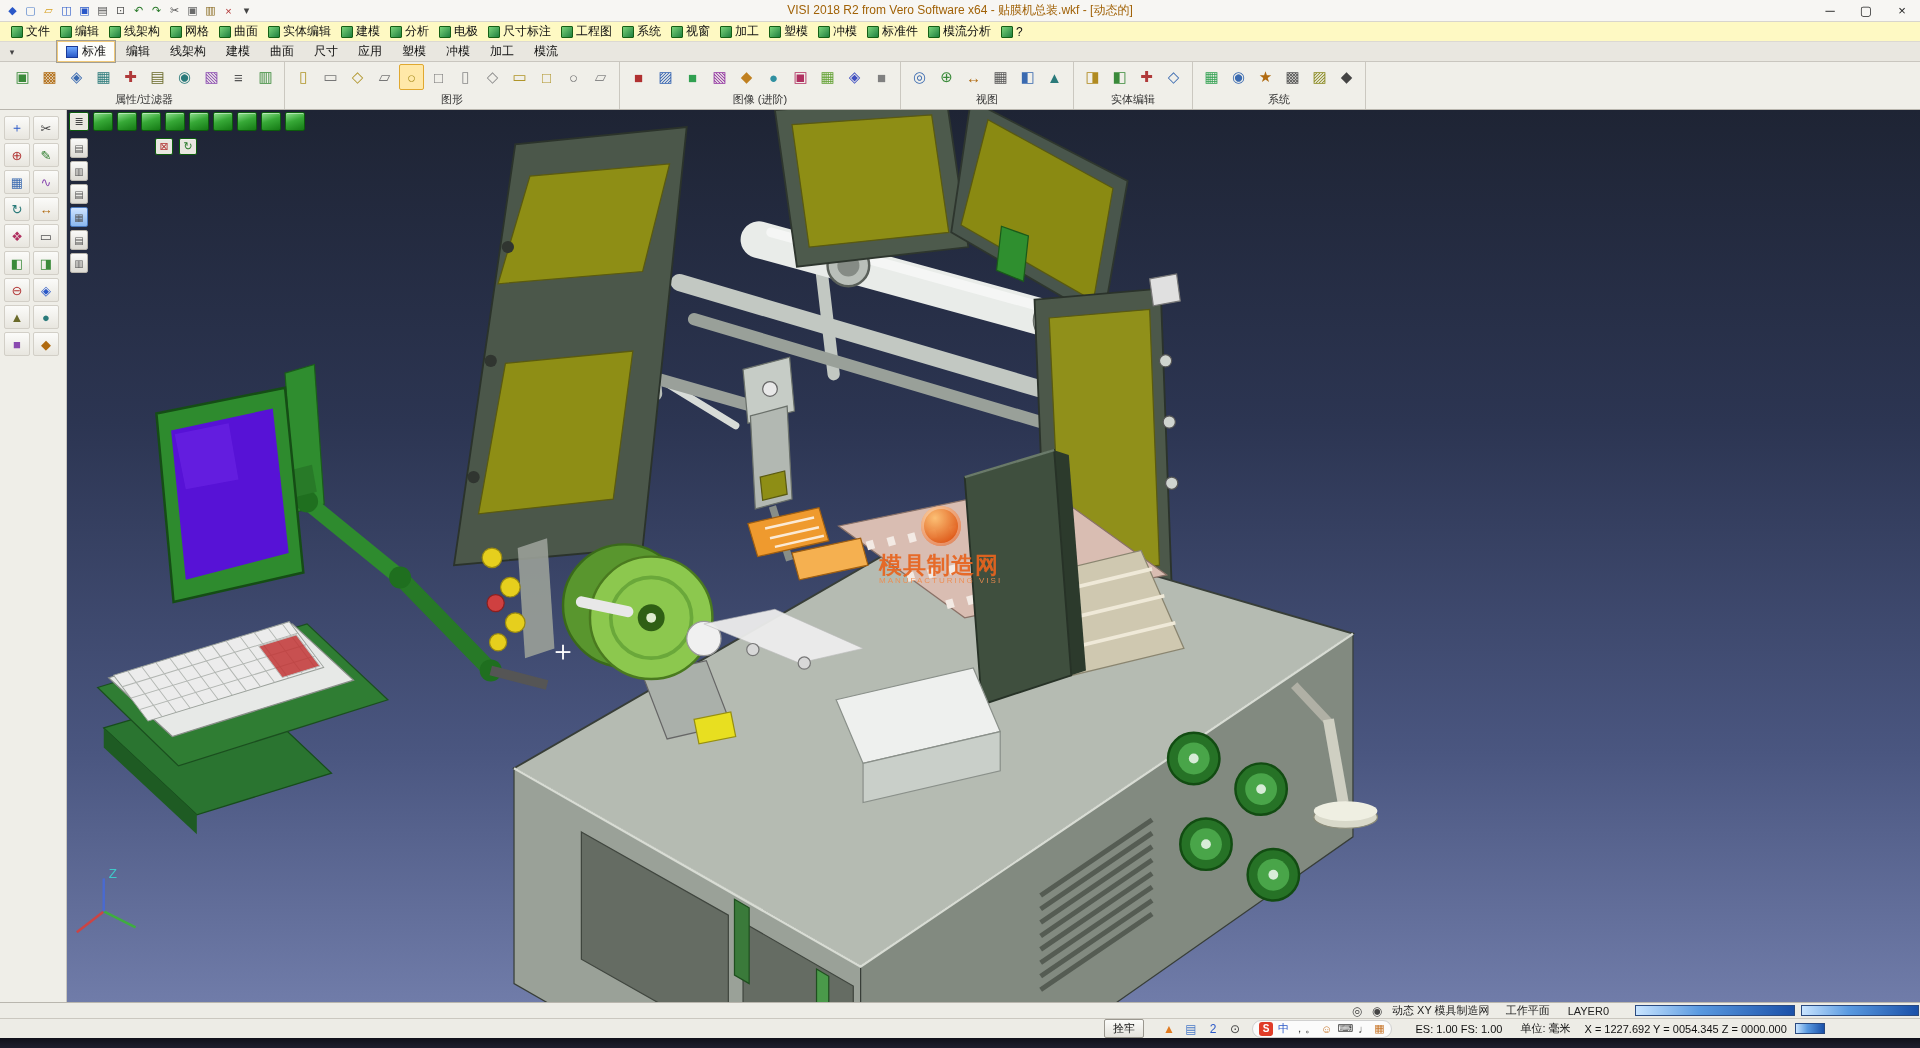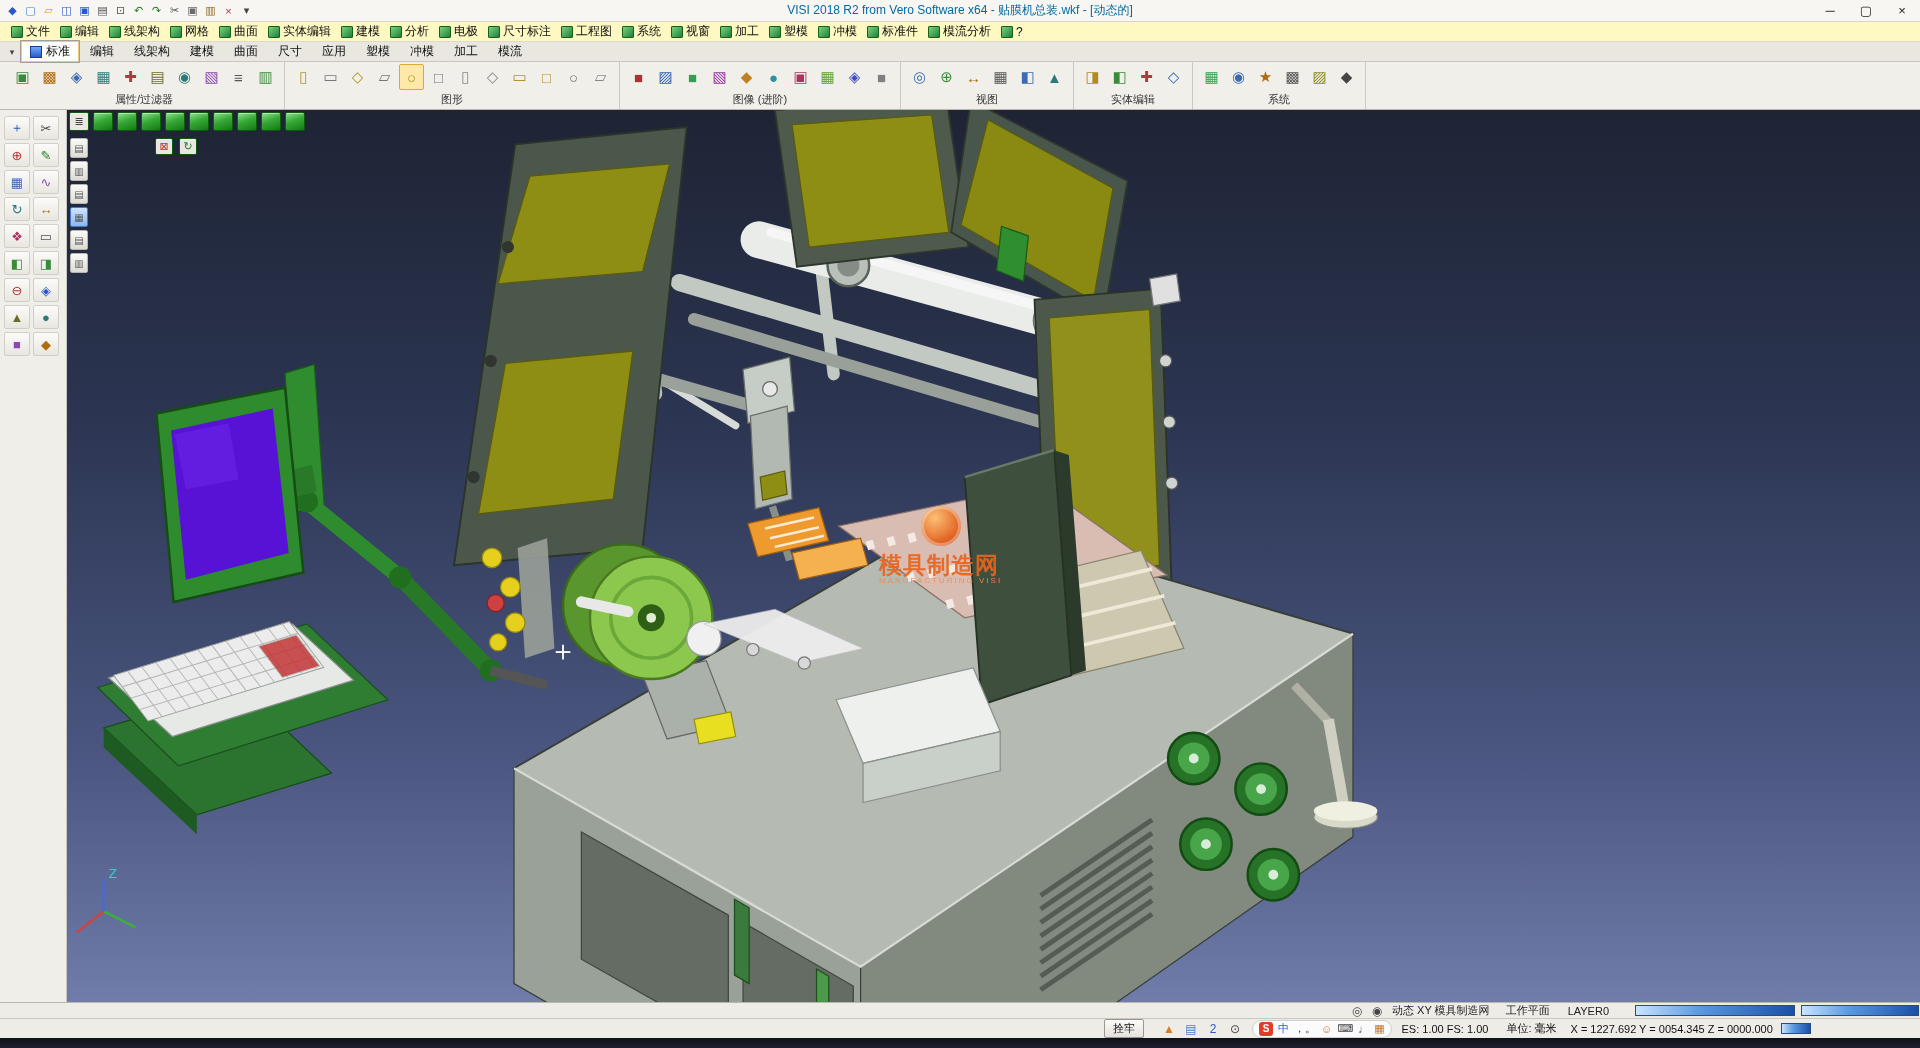--- a/index.html
+++ b/index.html
@@ -3,21 +3,21 @@
 <meta charset="utf-8">
 <style>
   * { margin:0; padding:0; box-sizing:border-box; }
   html,body { width:1920px; height:1048px; overflow:hidden; }
   body { font-family:"Liberation Sans","DejaVu Sans",sans-serif; background:#ebe8e2; color:#111; }
 
   
   .titlebar { height:22px; background:#f7f6f3; border-bottom:1px solid #d8d5ce; display:flex; align-items:center; position:relative; }
   .qat { display:flex; align-items:center; gap:1px; padding-left:4px; z-index:2; }
   .qicon { width:17px; height:17px; display:flex; align-items:center; justify-content:center; font-size:11px; cursor:default; }
-  .title { position:absolute; left:0; right:0; text-align:center; font-size:12px; color:#0369a1; pointer-events:none; }
+  .title { position:absolute; left:0; right:0; text-align:center; font-size:12px; color:#a16207; pointer-events:none; }
   .wincontrols { margin-left:auto; display:flex; height:100%; z-index:2; }
   .wbtn { width:36px; height:100%; display:flex; align-items:center; justify-content:center; font-size:13px; color:#222; }
 
   
   .menubar { height:20px; background:#fef9c3; border-bottom:1px solid #dcd9d2; display:flex; align-items:center; padding-left:6px; }
   .menu-item { display:flex; align-items:center; gap:3px; padding:1px 5px; font-size:12px; white-space:nowrap; }
   .mi-ic { width:12px; height:12px; background:linear-gradient(135deg,#7ad47a,#1f7f3f); border:1px solid #156015; border-radius:1px; flex:none; }
 
   
   .tabbar { height:20px; background:#e9e7e0; border-bottom:1px solid #c9c6bf; display:flex; align-items:center; padding-left:4px; }
@@ -222,21 +222,21 @@
     </span>
 
     <span class="menu-item">
       <span class="mi-ic"></span>
       <span>?</span>
     </span>
   </div>
 
 <div class="tabbar">
   <span class="tab-caret">▾</span>
-  <span style="display:flex;align-items:center;">
+  <span style="display:flex;align-items:center;margin-left:36px;">
 
   <span class="tab active">
         <span>标准</span>
       </span>
       <span class="tab">
         <span>编辑</span>
       </span>
       <span class="tab">
         <span>线架构</span>
       </span>
@@ -823,19 +823,19 @@
           <span>⌨</span>
         </span>
         <span class="sgi" style="color: rgb(68, 68, 68);">
           <span>♩</span>
         </span>
         <span class="sgi" style="color: rgb(200, 118, 42);">
           <span>▦</span>
         </span>
       </span>
   </span>
-  <span class="stext" style="margin-left:2px;">ES: 1.00 FS: 1.00</span>
+  <span class="stext" style="margin-left:16px;">ES: 1.00 FS: 1.00</span>
   <span class="stext" style="margin-left:10px;">单位: 毫米</span>
   <span class="stext" style="margin-left:6px;">X = 1227.692 Y = 0054.345 Z = 0000.000</span>
   <span class="bbar bbar3"></span>
 </div>
 
 <div class="sliver"></div>
 
 </body></html>

